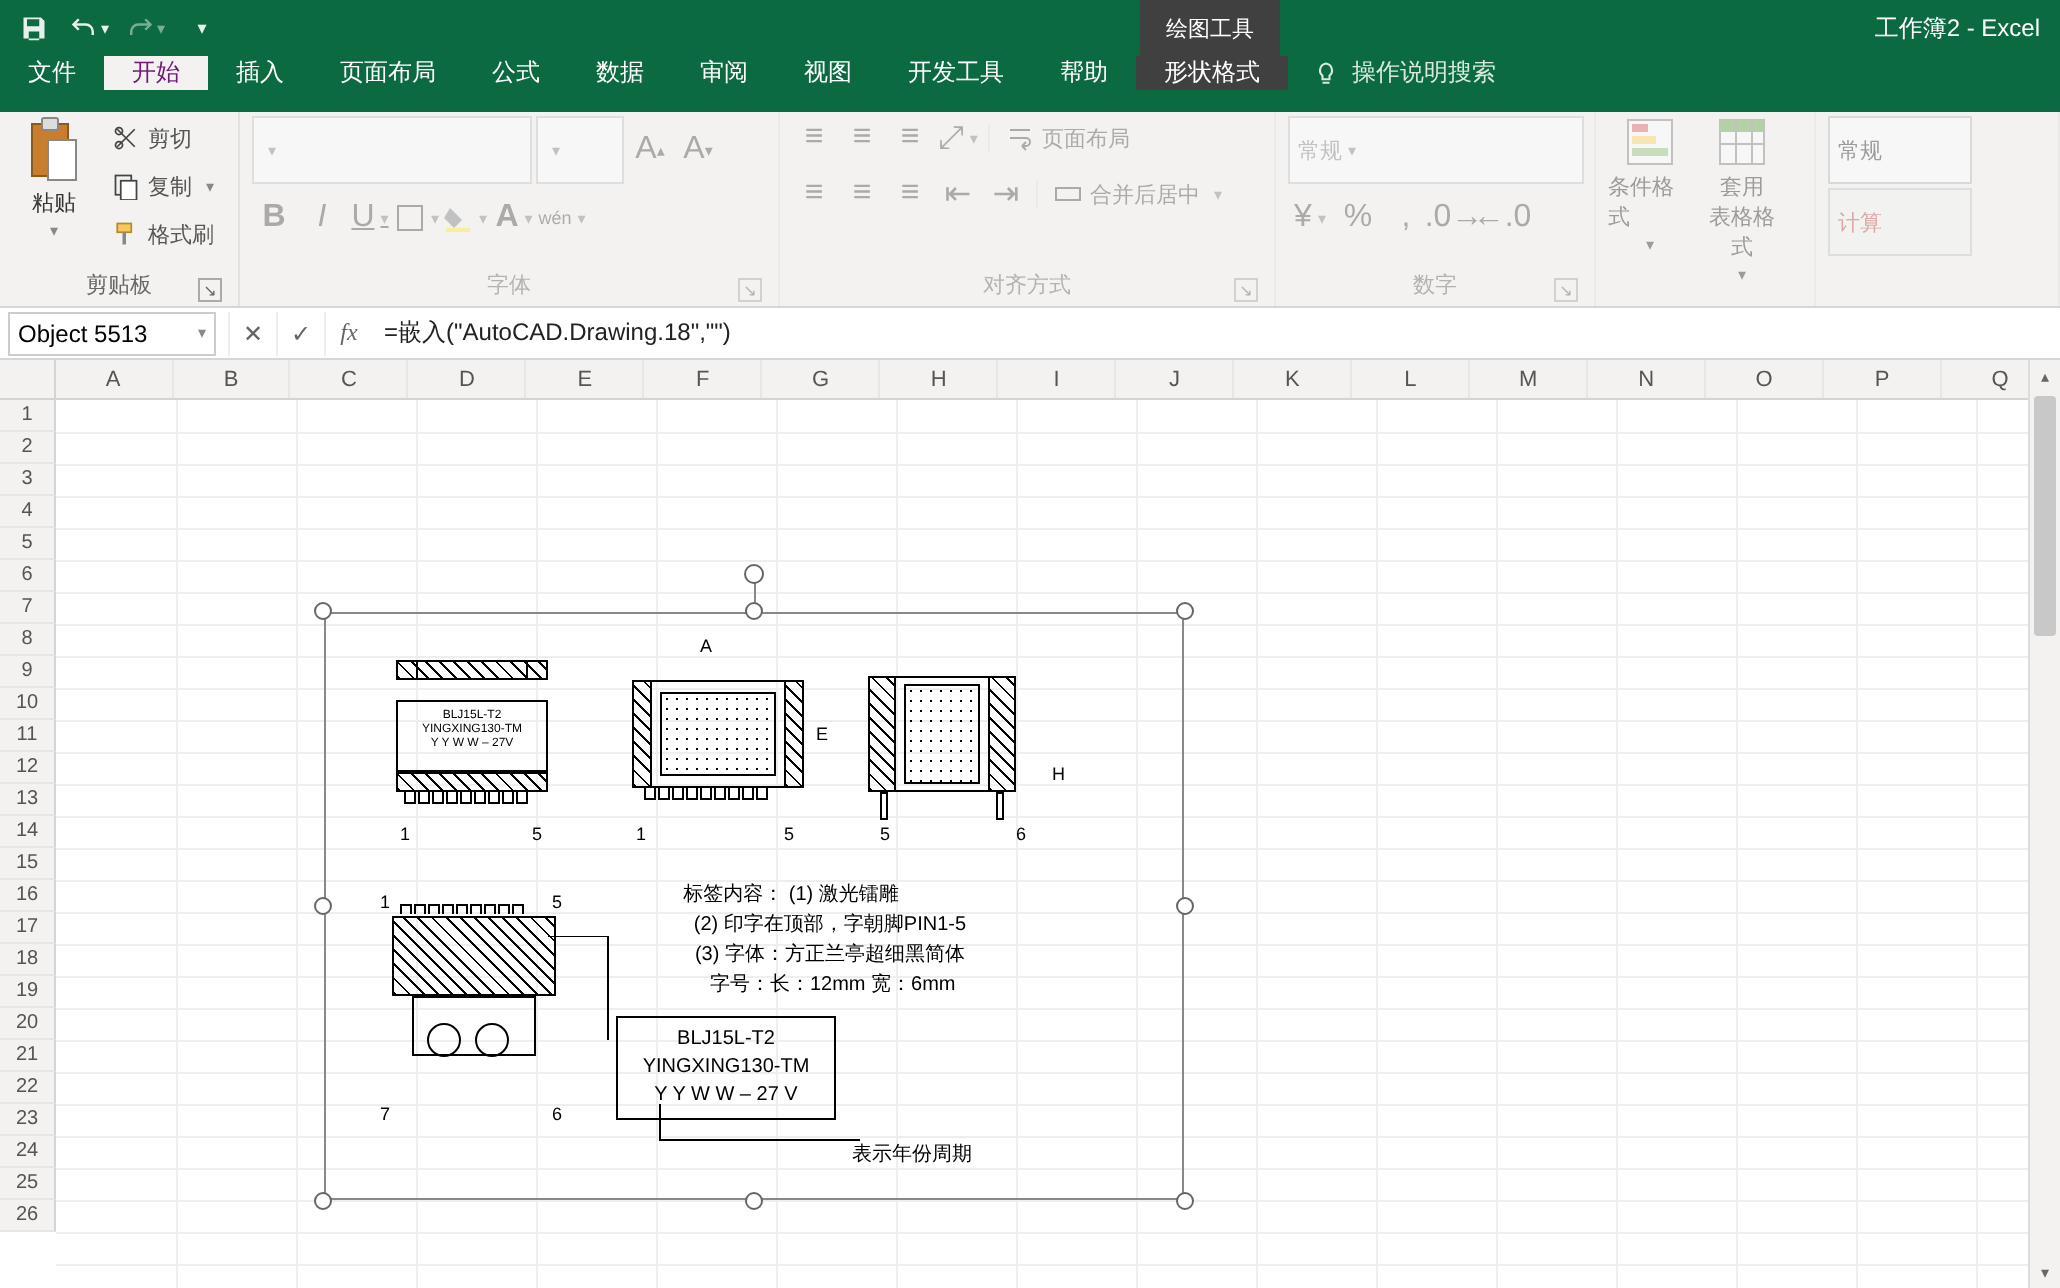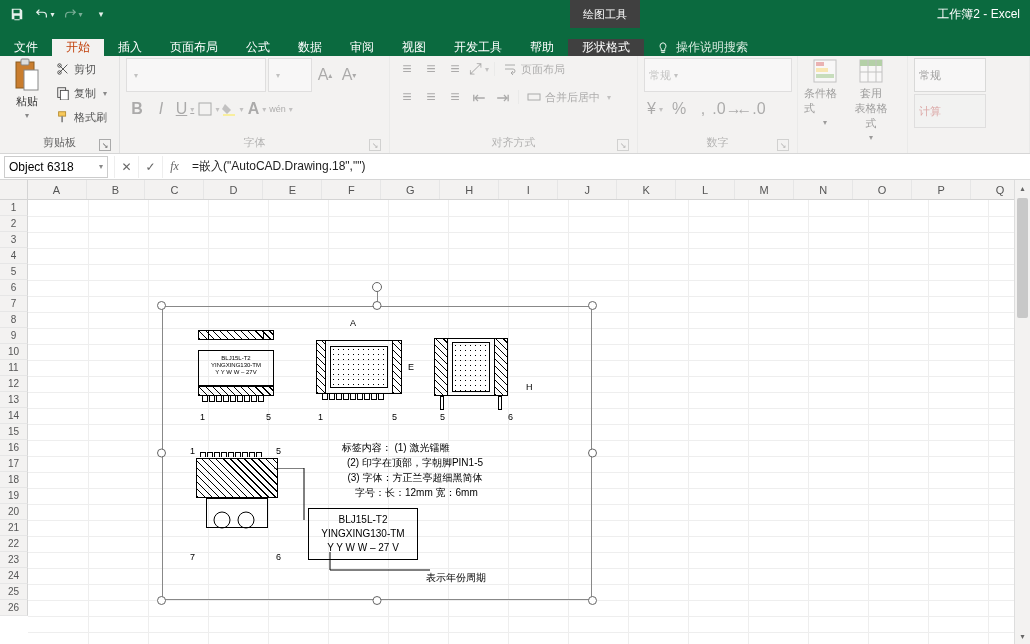--- a/index.html
+++ b/index.html
@@ -7,23 +7,23 @@
 
 
 .titlebar { height: 28px; background: #0b6a3f; color: #fff; display: flex; align-items: center; font-size: 12px; }
 .titlebar .qat { display: flex; align-items: center; padding: 0 4px; gap: 2px; }
 .qat-btn { width: 26px; height: 24px; display: flex; align-items: center; justify-content: center; color: #fff; opacity: .9; }
 .qat-btn.dis { opacity: .45; }
 .titlebar .ctx-tab { position: absolute; left: 570px; top: 0; width: 70px; height: 28px; background: #404040; color: #fff; display: flex; align-items: center; justify-content: center; font-size: 11px; }
 .titlebar .doc { position: absolute; right: 10px; }
 
 
-.tabs { height: 28px; background: #0b6a3f; display: flex; align-items: flex-end; color: #fff; font-size: 12px; }
+.tabs { height: 28px; background: #0b6a3f; display: flex; align-items: flex-start; color: #fff; font-size: 12px; }
 .tab { padding: 0 14px; display: flex; align-items: center; }
-.tab.active { background: #f3f2f1; color: #c2410c; }
+.tab.active { background: #f3f2f1; color: #701a75; }
 .tab.file { background: #0b6a3f; }
 .tab.ctx { background: #404040; }
 .tell { display: flex; align-items: center; gap: 6px; padding: 0 12px; color: #d8eadf; }
 
 
 .ribbon { height: 98px; background: #f3f2f1; border-bottom: 1px solid #d6d6d6; display: flex; }
 .group { border-right: 1px solid #e1e1e1; padding: 2px 6px 0 6px; position: relative; display: flex; flex-direction: column; }
 .group .body { flex: 1; display: flex; align-items: flex-start; gap: 4px; }
 .group .label { height: 18px; font-size: 11px; color: #666; text-align: center; position: relative; }
 .dlaunch { position: absolute; right: 2px; bottom: 2px; width: 12px; height: 12px; border: 1px solid #aaa; font-size: 8px; color: #666; display:flex; align-items:center; justify-content:center; }
@@ -281,21 +281,21 @@
     <div class="body" style="flex-direction:column;gap:2px;width:100%">
       <div class="combo" style="width:72px;border-color:#bbb;color:#333">常规</div>
       <div class="combo" style="width:72px;background:#f2f2f2;color:#c0504d">计算</div>
     </div>
     <div class="label"></div>
   </div>
 </div>
 
 <div class="fbar">
   <div class="namebox">
-      <span>Object 6318</span>
+      <span>Object 5513</span>
       <span style="font-size:8px;color:#888">▾</span>
     </div>
   <div class="fbtn">✕</div>
   <div class="fbtn">✓</div>
   <div class="fbtn fx">fx</div>
   <div class="finput">=嵌入("AutoCAD.Drawing.18","")</div>
 </div>
 
 <div class="gridwrap">
   <div class="colhdr">

